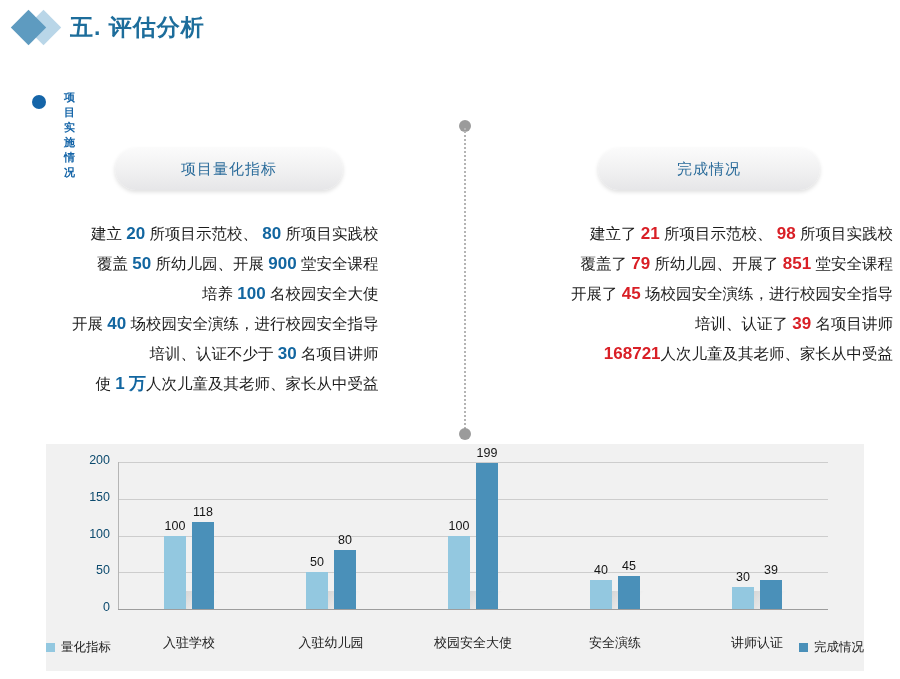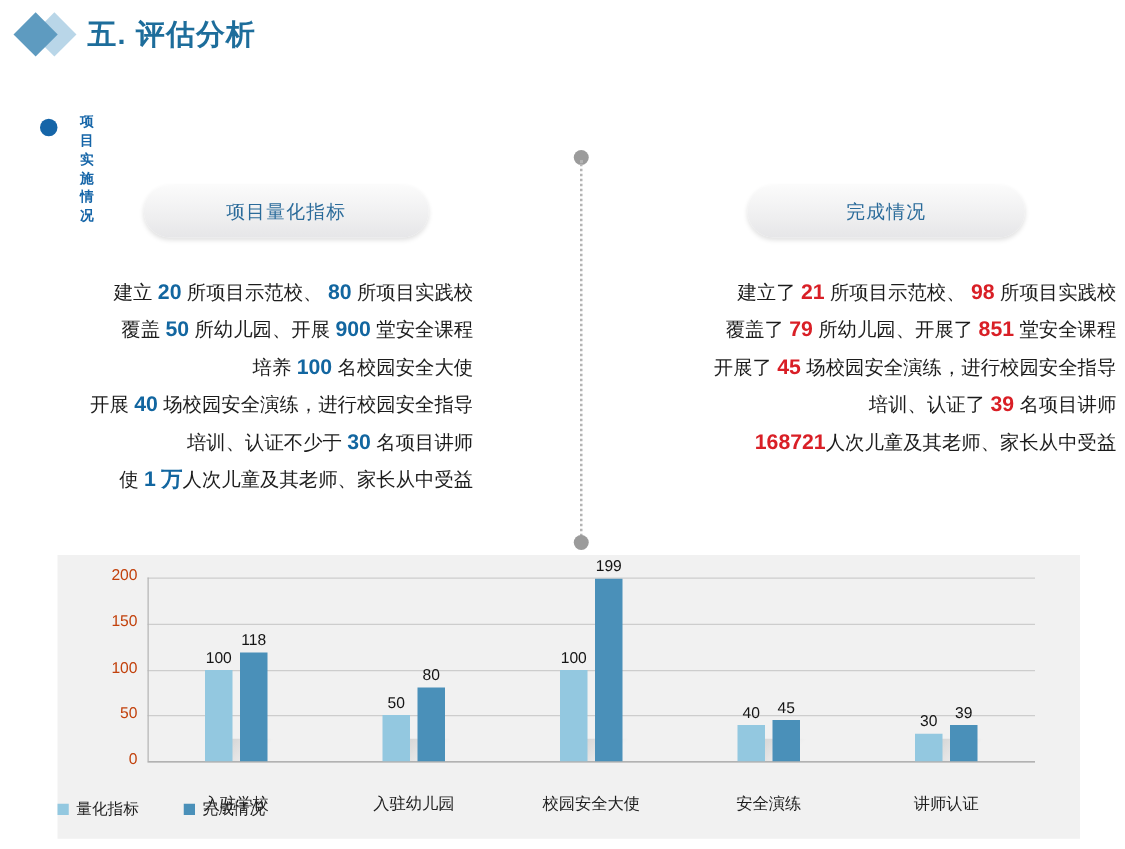--- a/index.html
+++ b/index.html
@@ -118,21 +118,21 @@
     width: 710px; height: 147px;
   }
   .gridline {
     position: absolute; left: 0; width: 710px;
     height: 0; border-top: 1px solid #cdcdcd;
   }
   .gridline.axis { border-top: 1px solid #9d9d9d; }
   .ytick {
     position: absolute;
     width: 56px; text-align: right;
-    font-size: 12.5px; color: #c2410c;
+    font-size: 12.5px; color: #0c4a6e;
   }
   .yaxisline {
     position: absolute; left: 0; top: 0;
     width: 0; height: 147px;
     border-left: 1px solid #b5b5b5;
   }
 
   .group { position: absolute; bottom: 0; height: 147px; }
   .bar {
     position: absolute; bottom: 0; width: 22px;
@@ -157,21 +157,21 @@
   .xlabel {
     position: absolute; top: 172px;
     width: 140px; text-align: center;
     font-size: 13px; color: #1d1d1d;
     white-space: nowrap;
   }
 
   #legend {
     position: absolute; left: 0; top: 195px;
     width: 818px;
-    display: flex; justify-content: flex-start; gap: 36px;
+    display: flex; justify-content: space-between; gap: 36px;
     font-size: 12.5px; color: #1d1d1d;
   }
   .legend-item { display: flex; align-items: center; gap: 6px; }
   .legend-swatch { width: 9px; height: 9px; display: inline-block; }
   .legend-swatch.s0 { background: #93c8e0; }
   .legend-swatch.s1 { background: #4a90b9; }
 </style>
 </head>
 <body>
 

